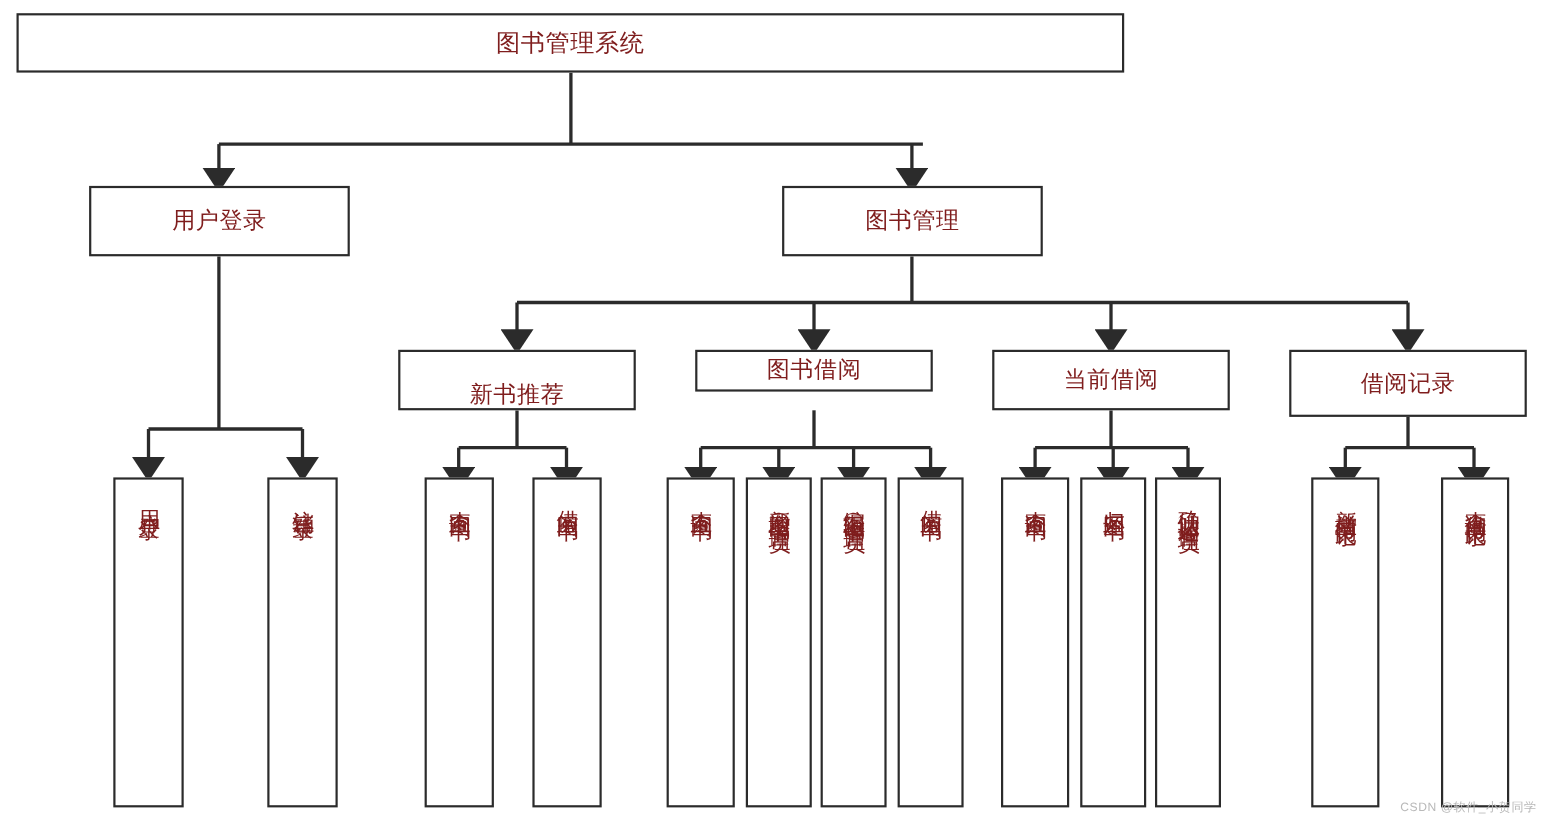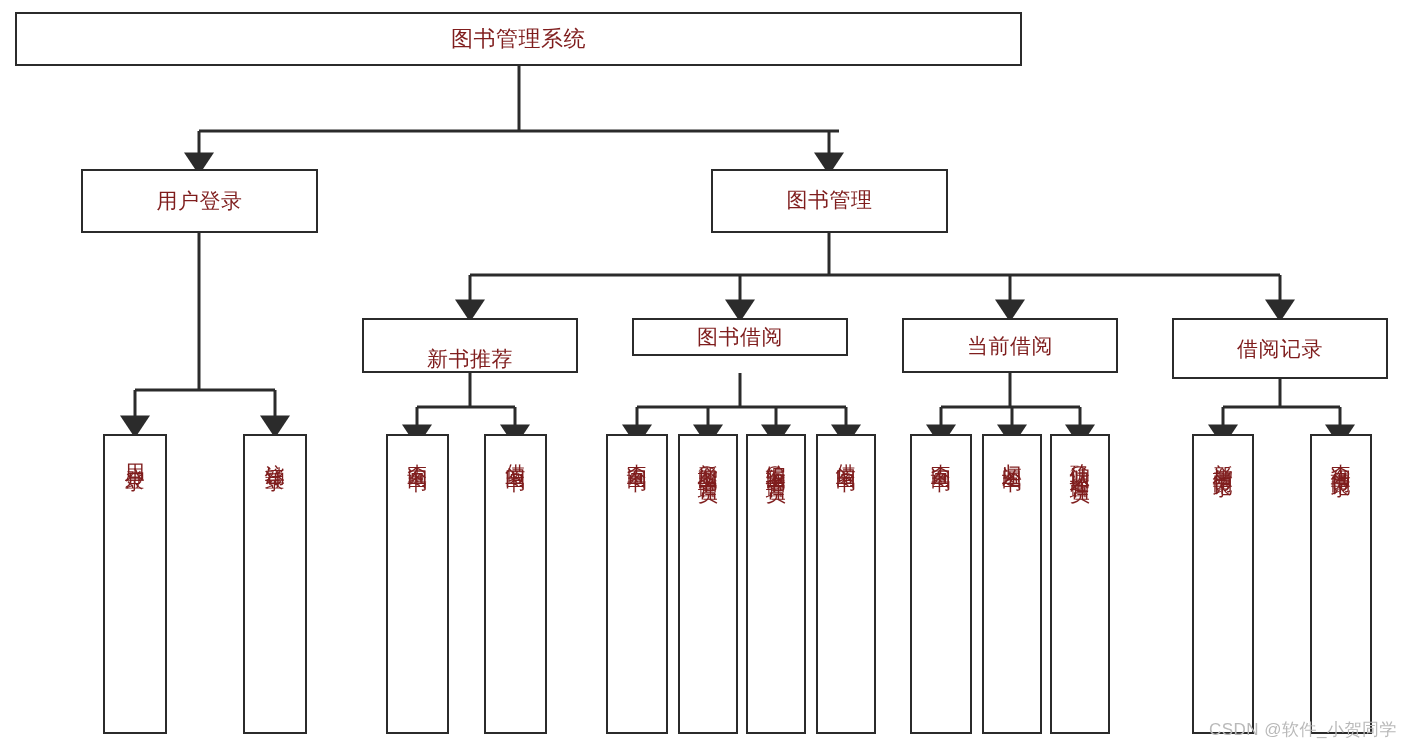--- a/index.html
+++ b/index.html
@@ -57,21 +57,21 @@
     font-size: 20px;
     line-height: 1.22;
     letter-spacing: 3px;
     white-space: normal;
     max-height: 272px;
   }
   .watermark {
     position: absolute;
     right: 8px;
     bottom: 6px;
-    font-size: 17px;
+    font-size: 11px;
     color: #b9b9b9;
     letter-spacing: 0.5px;
     z-index: 3;
     white-space: nowrap;
   }
 </style>
 </head>
 <body>
 
 <div id="canvas">

